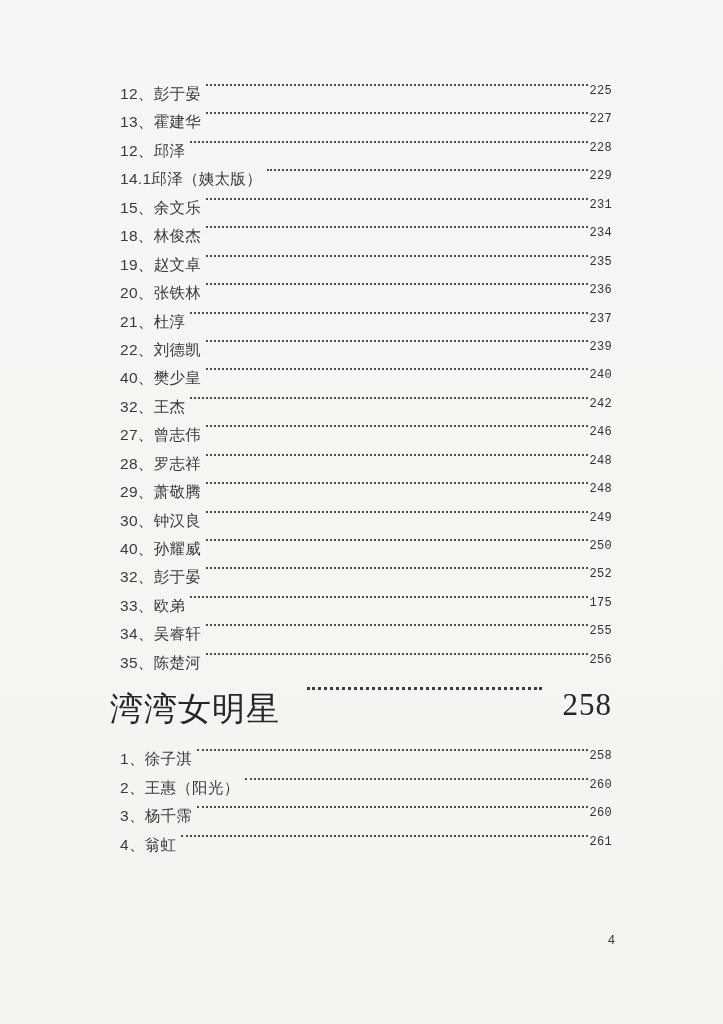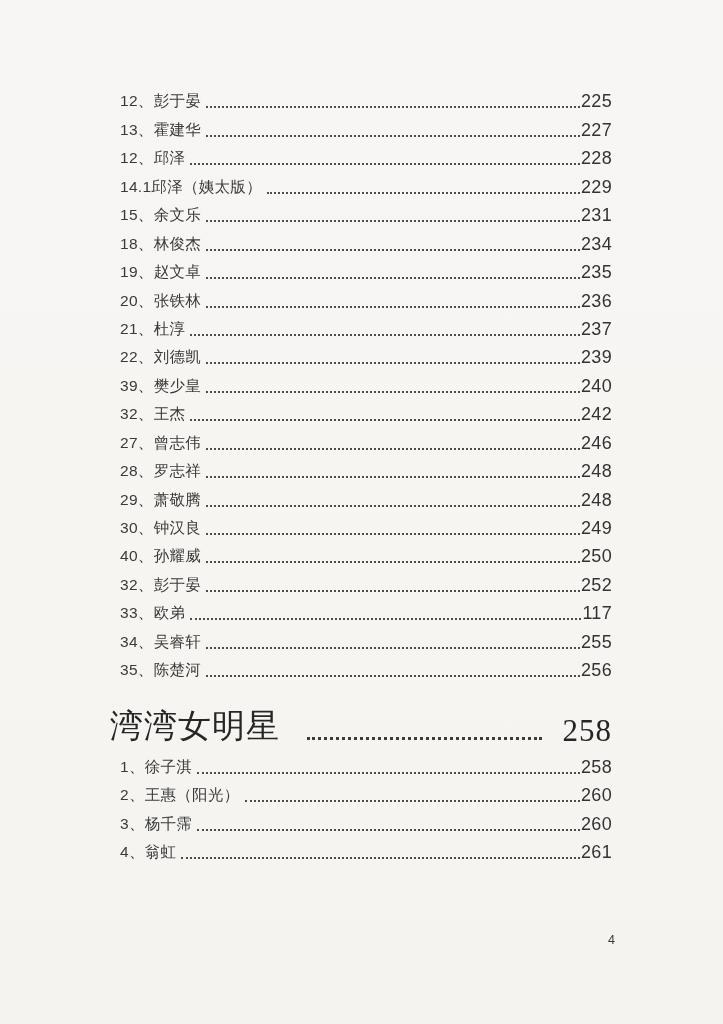--- a/index.html
+++ b/index.html
@@ -18,41 +18,42 @@
     color: #3a3a3a;
   }
   .toc {
     position: absolute;
     top: 84px;
     left: 120px;
     width: 492px;
   }
   .toc-row {
     display: flex;
-    align-items: flex-end;
+    align-items: flex-start;
     height: 28.45px;
     font-size: 15.5px;
     letter-spacing: 0.3px;
     color: #3a3a3a;
   }
   .toc-row .label {
     white-space: nowrap;
     flex: 0 0 auto;
   }
   .toc-row .leader {
     flex: 1 1 auto;
     border-bottom: 2px dotted #4c4c4c;
     margin: 0 1px 4px 5px;
     min-width: 20px;
   }
   .toc-row .pagenum {
     flex: 0 0 auto;
     white-space: nowrap;
-    font-size: 18px;
+    font-size: 12px;
     color: #333;
+    font-family: Liberation Mono, monospace;
   }
   .toc-row.heading {
     height: 62px;
     margin-left: -10px;
     padding-top: 6px;
     font-size: 33px;
     letter-spacing: 1px;
     color: #262626;
     font-weight: 500;
     gap: 21px;
@@ -126,21 +127,21 @@
         <span class="label">21、杜淳</span>
         <span class="leader"></span>
         <span class="pagenum">237</span>
       </div>
       <div class="toc-row">
         <span class="label">22、刘德凯</span>
         <span class="leader"></span>
         <span class="pagenum">239</span>
       </div>
       <div class="toc-row">
-        <span class="label">39、樊少皇</span>
+        <span class="label">40、樊少皇</span>
         <span class="leader"></span>
         <span class="pagenum">240</span>
       </div>
       <div class="toc-row">
         <span class="label">32、王杰</span>
         <span class="leader"></span>
         <span class="pagenum">242</span>
       </div>
       <div class="toc-row">
         <span class="label">27、曾志伟</span>
@@ -168,21 +169,21 @@
         <span class="pagenum">250</span>
       </div>
       <div class="toc-row">
         <span class="label">32、彭于晏</span>
         <span class="leader"></span>
         <span class="pagenum">252</span>
       </div>
       <div class="toc-row">
         <span class="label">33、欧弟</span>
         <span class="leader"></span>
-        <span class="pagenum">117</span>
+        <span class="pagenum">175</span>
       </div>
       <div class="toc-row">
         <span class="label">34、吴睿轩</span>
         <span class="leader"></span>
         <span class="pagenum">255</span>
       </div>
       <div class="toc-row">
         <span class="label">35、陈楚河</span>
         <span class="leader"></span>
         <span class="pagenum">256</span>

